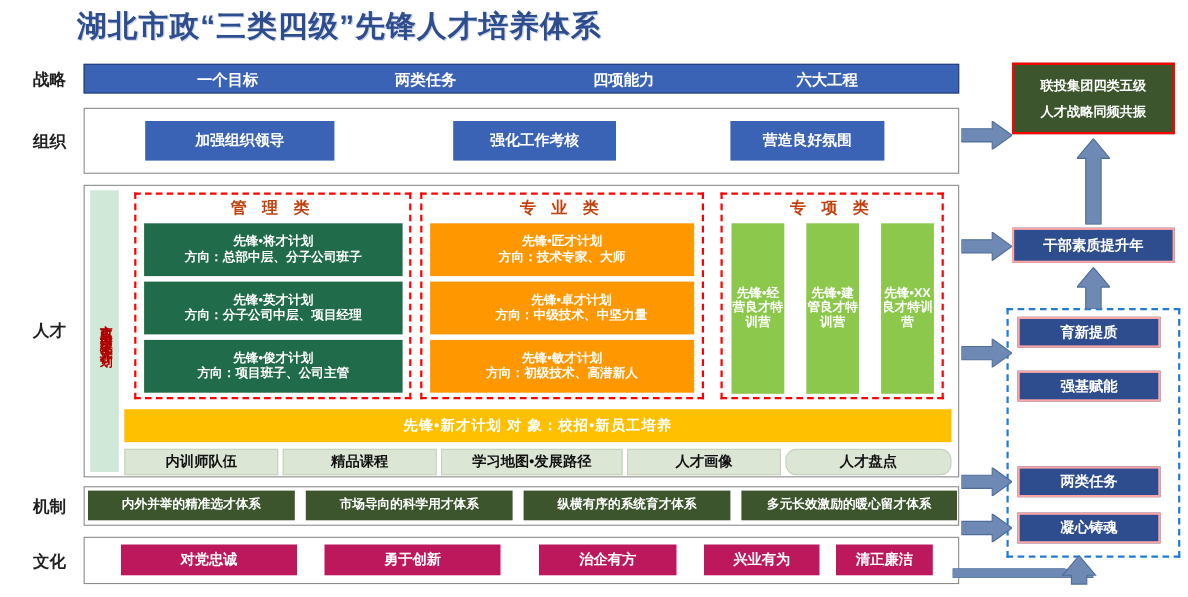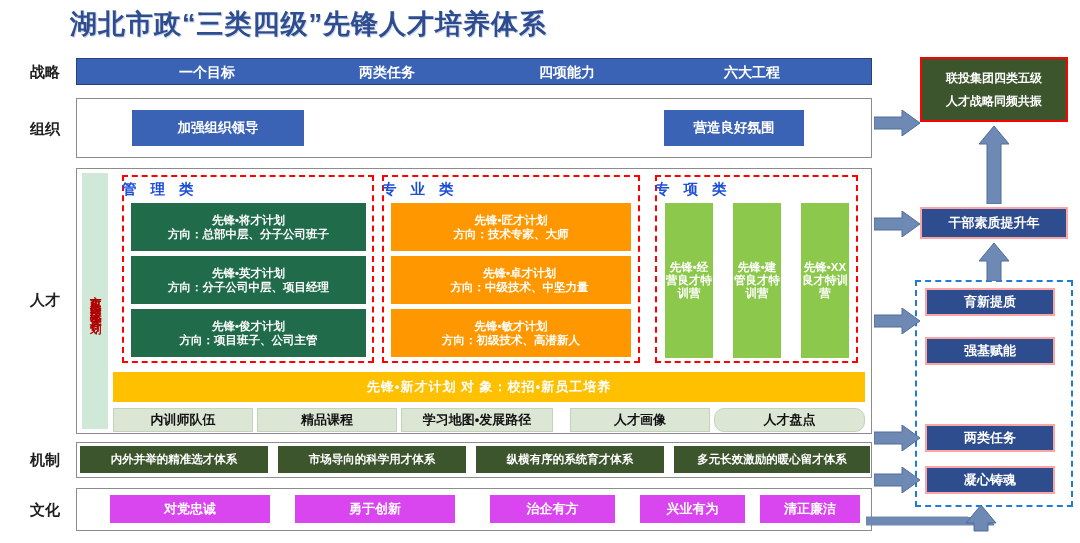--- a/index.html
+++ b/index.html
@@ -84,22 +84,22 @@
     font-size: 11.5px; font-weight: bold; color: #b00000;
     letter-spacing: 2.5px; line-height: 1;
   }
 
   .dashed-red {
     position: absolute;
     border: 2px dashed #FF0000;
   }
   .cat-title {
     position: absolute;
-    font-size: 14.5px; font-weight: bold; color: #1d4ed8;
-    letter-spacing: 5px; 
+    font-size: 14.5px; font-weight: bold; color: #c2410c;
+    letter-spacing: 5px; text-align: center;
   }
 
   .plan-green { background: #1F6B4A; font-size: 11.5px; }
   .plan-orange { background: #FF9800; font-size: 11.5px; }
 
   .camp {
     background: #8CC84B;
     font-size: 11.5px;
     flex-direction: column;
     line-height: 1.12;
@@ -125,21 +125,21 @@
   .mech-frame { left: 76px; top: 442px; width: 796px; height: 36px; }
   .mech-box {
     background: #3C552C;
     font-size: 11.5px;
     top: 446px; height: 27px; text-align: center;
   }
 
   
   .cult-frame { left: 76px; top: 488px; width: 796px; height: 43px; }
   .cult-box {
-    background: #d946ef;
+    background: #be185d;
     font-size: 13px;
     top: 495px; height: 28px;
   }
 
   
   .hero {
     position: absolute;
     left: 920px; top: 57px; width: 148px; height: 65px;
     background: #3C552C;
     border: 2.5px solid #FF0000;
@@ -180,20 +180,21 @@
 
   <div class="strategy-bar">
     <div class="strategy-item" style="left:40px;width:180px;">一个目标</div>
     <div class="strategy-item" style="left:220px;width:180px;">两类任务</div>
     <div class="strategy-item" style="left:400px;width:180px;">四项能力</div>
     <div class="strategy-item" style="left:580px;width:190px;">六大工程</div>
   </div>
 
   <div class="outline org-frame"></div>
   <div class="box org-box" style="left:132px;width:172px;">加强组织领导</div>
+  <div class="box org-box" style="left:412px;width:148px;">强化工作考核</div>
   <div class="box org-box" style="left:664px;width:140px;">营造良好氛围</div>
 
   <div class="outline talent-frame"></div>
 
   <div class="vlabel">
     <span>市政三类四级先锋人才计划</span>
   </div>
 
   <div class="dashed-red" style="left:122px;top:175px;width:252px;height:188px;"></div>
   <div class="cat-title" style="left:122px;top:180px;width:252px;">管 理 类</div>
@@ -243,36 +244,36 @@
   <div class="cat-title" style="left:655px;top:180px;width:203px;">专 项 类</div>
 
   <div class="box camp" style="left:665px;top:203px;width:48px;height:155px;">先锋•经营良才特训营</div>
   <div class="box camp" style="left:733px;top:203px;width:48px;height:155px;">先锋•建管良才特训营</div>
   <div class="box camp" style="left:801px;top:203px;width:48px;height:155px;">先锋•XX良才特训营</div>
 
   <div class="box newtalent">先锋•新才计划    对 象：校招•新员工培养</div>
 
   <div class="box support" style="left:113px;width:140px;">内训师队伍</div>
   <div class="box support" style="left:257px;width:140px;">精品课程</div>
-  <div class="box support" style="left:401px;width:152px;">学习地图•发展路径</div>
+  <div class="box support" style="left:401px;width:165px;">学习地图•发展路径</div>
   <div class="box support" style="left:570px;width:140px;">人才画像</div>
   <div class="box support" style="left:714px;width:151px;border-radius:10px;">人才盘点</div>
 
   <div class="outline mech-frame"></div>
   <div class="box mech-box" style="left:80px;width:188px;">内外并举的精准选才体系</div>
   <div class="box mech-box" style="left:278px;width:188px;">市场导向的科学用才体系</div>
   <div class="box mech-box" style="left:476px;width:188px;">纵横有序的系统育才体系</div>
   <div class="box mech-box" style="left:674px;width:196px;">多元长效激励的暖心留才体系</div>
 
   <div class="outline cult-frame"></div>
   <div class="box cult-box" style="left:110px;width:160px;">对党忠诚</div>
   <div class="box cult-box" style="left:295px;width:160px;">勇于创新</div>
   <div class="box cult-box" style="left:490px;width:125px;">治企有方</div>
   <div class="box cult-box" style="left:640px;width:105px;">兴业有为</div>
-  <div class="box cult-box" style="left:760px;width:100px;">清正廉洁</div>
+  <div class="box cult-box" style="left:760px;width:88px;">清正廉洁</div>
 
   <div class="hero">
     <div>联投集团四类五级</div>
     <div>人才战略同频共振</div>
   </div>
 
   <div class="right-blue" style="left:920px;top:207px;width:148px;height:32px;">干部素质提升年</div>
 
   <div class="dashed-blue"></div>
   <div class="right-blue" style="left:925px;top:288px;width:130px;height:28px;">育新提质</div>

